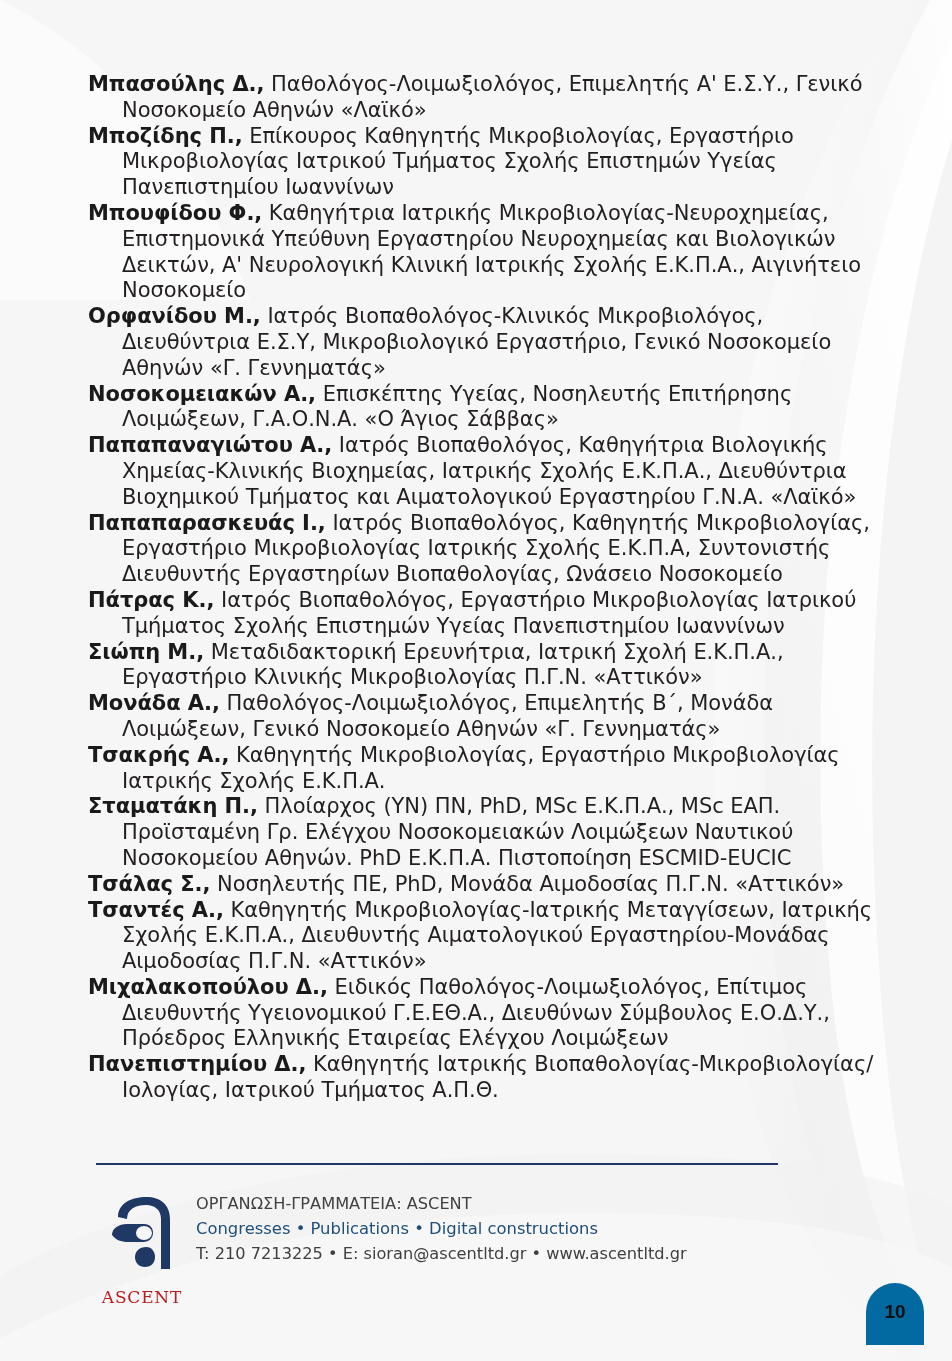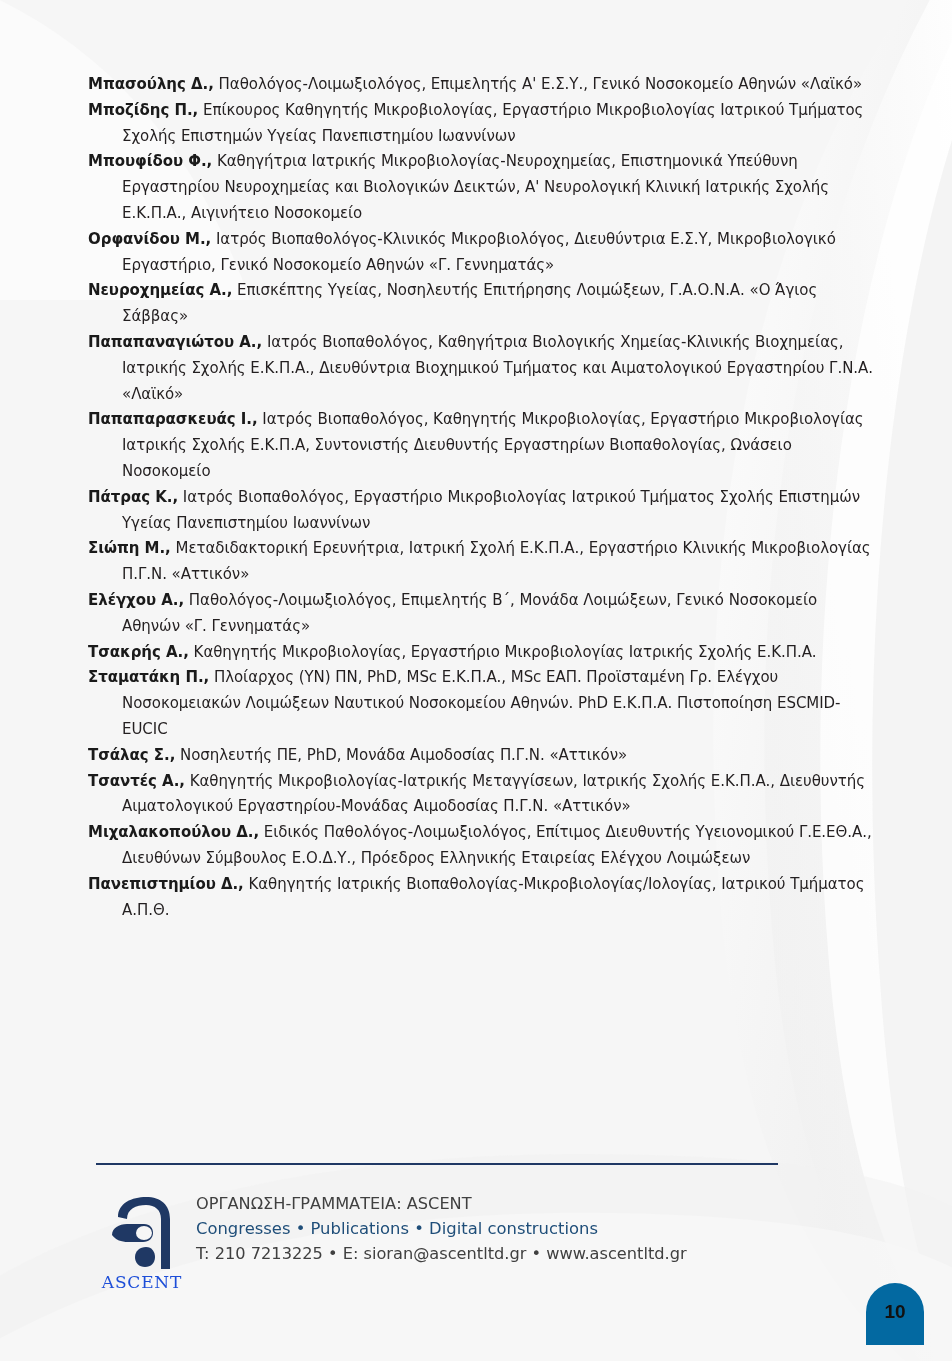--- a/index.html
+++ b/index.html
@@ -33,21 +33,21 @@
   
   .content {
     position: absolute;
     left: 88px;
     top: 72px;
     width: 790px;
     z-index: 2;
   }
 
   .entry {
-    font-size: 15px;
+    font-size: 21px;
     line-height: 25.8px;
     color: #231f20;
     padding-left: 34px;
     text-indent: -34px;
     margin: 0 0 0 0;
     letter-spacing: -0.05px;
   }
   .entry .nm {
     font-weight: bold;
     color: #1a1a1a;
@@ -79,22 +79,22 @@
     text-align: center;
   }
   .logo-mark {
     display: block;
     margin: 0 auto;
   }
   .logo-word {
     font-family: "DejaVu Serif", "Liberation Serif", serif;
     font-size: 17px;
     letter-spacing: 0.8px;
-    color: #1d4ed8;
-    margin-top: 1px;
+    color: #b91c1c;
+    margin-top: 16px;
   }
   .footer-text {
     padding-top: 2px;
   }
   .f-line {
     font-size: 16.2px;
     line-height: 25px;
     color: #404040;
     white-space: nowrap;
   }
@@ -157,31 +157,31 @@
 
     <p class="entry"><span class="nm">Μπασούλης Δ.,</span><span> Παθολόγος-Λοιμωξιολόγος, Επιμελητής Α' Ε.Σ.Υ., Γενικό Νοσοκομείο Αθηνών «Λαϊκό»</span></p>
 
     <p class="entry"><span class="nm">Μποζίδης Π.,</span><span> Επίκουρος Καθηγητής Μικροβιολογίας, Εργαστήριο Μικροβιολογίας Ιατρικού Τμήματος Σχολής Επιστημών Υγείας Πανεπιστημίου Ιωαννίνων</span></p>
 
     <p class="entry"><span class="nm">Μπουφίδου Φ.,</span><span>  Καθηγήτρια Ιατρικής Μικροβιολογίας-Νευροχημείας, Επιστημονικά Υπεύθυνη Εργαστηρίου Νευροχημείας και Βιολογικών Δεικτών, Α' Νευρολογική Κλινική Ιατρικής Σχολής Ε.Κ.Π.Α., Αιγινήτειο Νοσοκομείο</span></p>
 
     <p class="entry"><span class="nm">Ορφανίδου Μ.,</span><span> Ιατρός Βιοπαθολόγος-Κλινικός Μικροβιολόγος, Διευθύντρια Ε.Σ.Υ, Μικροβιολογικό Εργαστήριο, Γενικό Νοσοκομείο Αθηνών «Γ. Γεννηματάς»</span></p>
 
 
-    <p class="entry"><span class="nm">Νευροχημείας Α.,</span><span> Επισκέπτης Υγείας, Νοσηλευτής Επιτήρησης Λοιμώξεων, Γ.Α.Ο.Ν.Α. «Ο Άγιος Σάββας»</span></p>
+    <p class="entry"><span class="nm">Νοσοκομειακών Α.,</span><span> Επισκέπτης Υγείας, Νοσηλευτής Επιτήρησης Λοιμώξεων, Γ.Α.Ο.Ν.Α. «Ο Άγιος Σάββας»</span></p>
 
     <p class="entry"><span class="nm">Παπαπαναγιώτου Α.,</span><span> Ιατρός Βιοπαθολόγος, Καθηγήτρια Βιολογικής Χημείας-Κλινικής Βιοχημείας, Ιατρικής Σχολής  Ε.Κ.Π.Α., Διευθύντρια Βιοχημικού Τμήματος και Αιματολογικού Εργαστηρίου Γ.Ν.Α. «Λαϊκό»</span></p>
 
     <p class="entry"><span class="nm">Παπαπαρασκευάς Ι.,</span><span> Ιατρός Βιοπαθολόγος, Καθηγητής Μικροβιολογίας, Εργαστήριο Μικροβιολογίας Ιατρικής Σχολής Ε.Κ.Π.Α, Συντονιστής Διευθυντής Εργαστηρίων Βιοπαθολογίας, Ωνάσειο Νοσοκομείο</span></p>
 
     <p class="entry"><span class="nm">Πάτρας Κ.,</span><span>  Ιατρός Βιοπαθολόγος, Εργαστήριο Μικροβιολογίας Ιατρικού Τμήματος Σχολής Επιστημών Υγείας Πανεπιστημίου Ιωαννίνων</span></p>
 
     <p class="entry"><span class="nm">Σιώπη Μ.,</span><span> Μεταδιδακτορική Ερευνήτρια, Ιατρική Σχολή Ε.Κ.Π.Α., Εργαστήριο Κλινικής Μικροβιολογίας Π.Γ.Ν. «Αττικόν»</span></p>
 
-    <p class="entry"><span class="nm">Ελέγχου Α.,</span><span> Παθολόγος-Λοιμωξιολόγος, Επιμελητής Β΄, Μονάδα Λοιμώξεων, Γενικό Νοσοκομείο Αθηνών «Γ. Γεννηματάς»</span></p>
+    <p class="entry"><span class="nm">Μονάδα Α.,</span><span> Παθολόγος-Λοιμωξιολόγος, Επιμελητής Β΄, Μονάδα Λοιμώξεων, Γενικό Νοσοκομείο Αθηνών «Γ. Γεννηματάς»</span></p>
 
     <p class="entry"><span class="nm">Τσακρής Α.,</span><span> Καθηγητής Μικροβιολογίας, Εργαστήριο Μικροβιολογίας Ιατρικής Σχολής Ε.Κ.Π.Α.</span></p>
 
     <p class="entry"><span class="nm">Σταματάκη Π.,</span><span> Πλοίαρχος (ΥΝ) ΠΝ, PhD, MSc Ε.Κ.Π.Α., MSc ΕΑΠ. Προϊσταμένη Γρ. Ελέγχου Νοσοκομειακών Λοιμώξεων Ναυτικού Νοσοκομείου Αθηνών. PhD Ε.Κ.Π.Α. Πιστοποίηση ESCMID-EUCIC</span></p>
 
     <p class="entry"><span class="nm">Τσάλας Σ.,</span><span> Νοσηλευτής ΠΕ, PhD, Μονάδα Αιμοδοσίας Π.Γ.Ν. «Αττικόν»</span></p>
 
     <p class="entry"><span class="nm">Τσαντές Α.,</span><span> Καθηγητής Μικροβιολογίας-Ιατρικής Μεταγγίσεων, Ιατρικής Σχολής Ε.Κ.Π.Α., Διευθυντής Αιματολογικού Εργαστηρίου-Μονάδας Αιμοδοσίας Π.Γ.Ν. «Αττικόν»</span></p>
 
     <p class="entry"><span class="nm">Μιχαλακοπούλου Δ.,</span><span>  Ειδικός Παθολόγος-Λοιμωξιολόγος, Επίτιμος Διευθυντής Υγειονομικού Γ.Ε.ΕΘ.Α., Διευθύνων Σύμβουλος Ε.Ο.Δ.Υ., Πρόεδρος Ελληνικής Εταιρείας Ελέγχου Λοιμώξεων</span></p>

